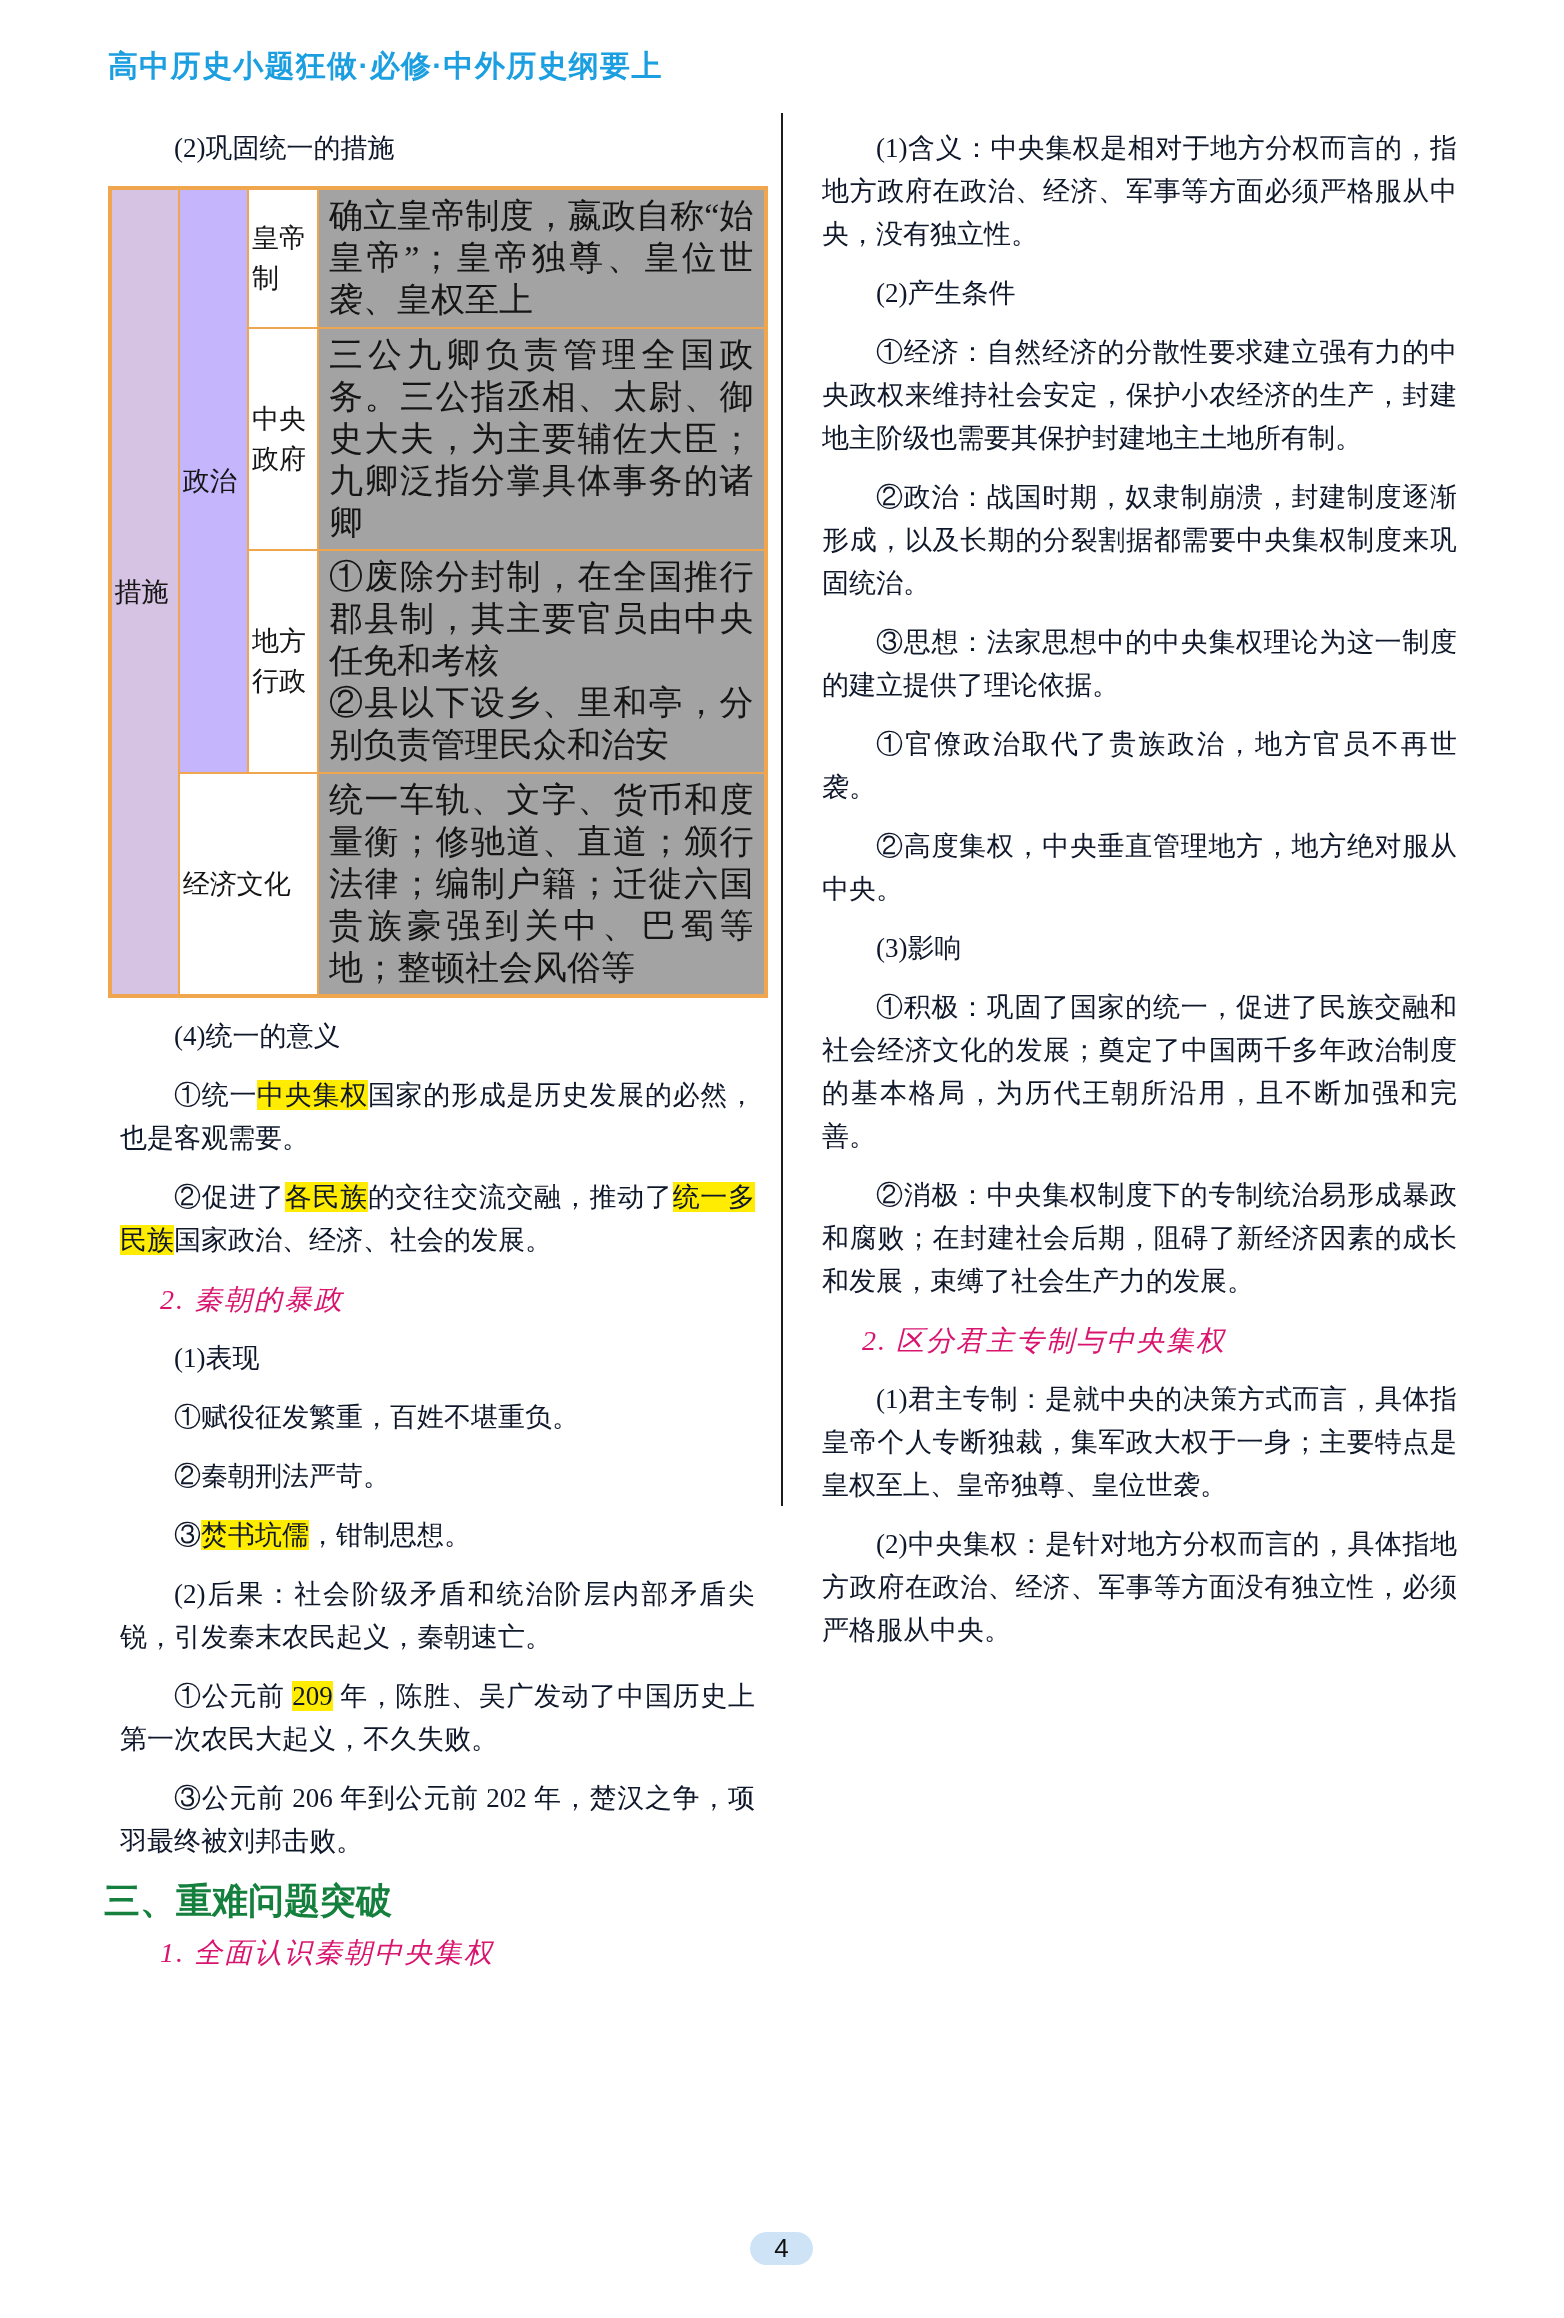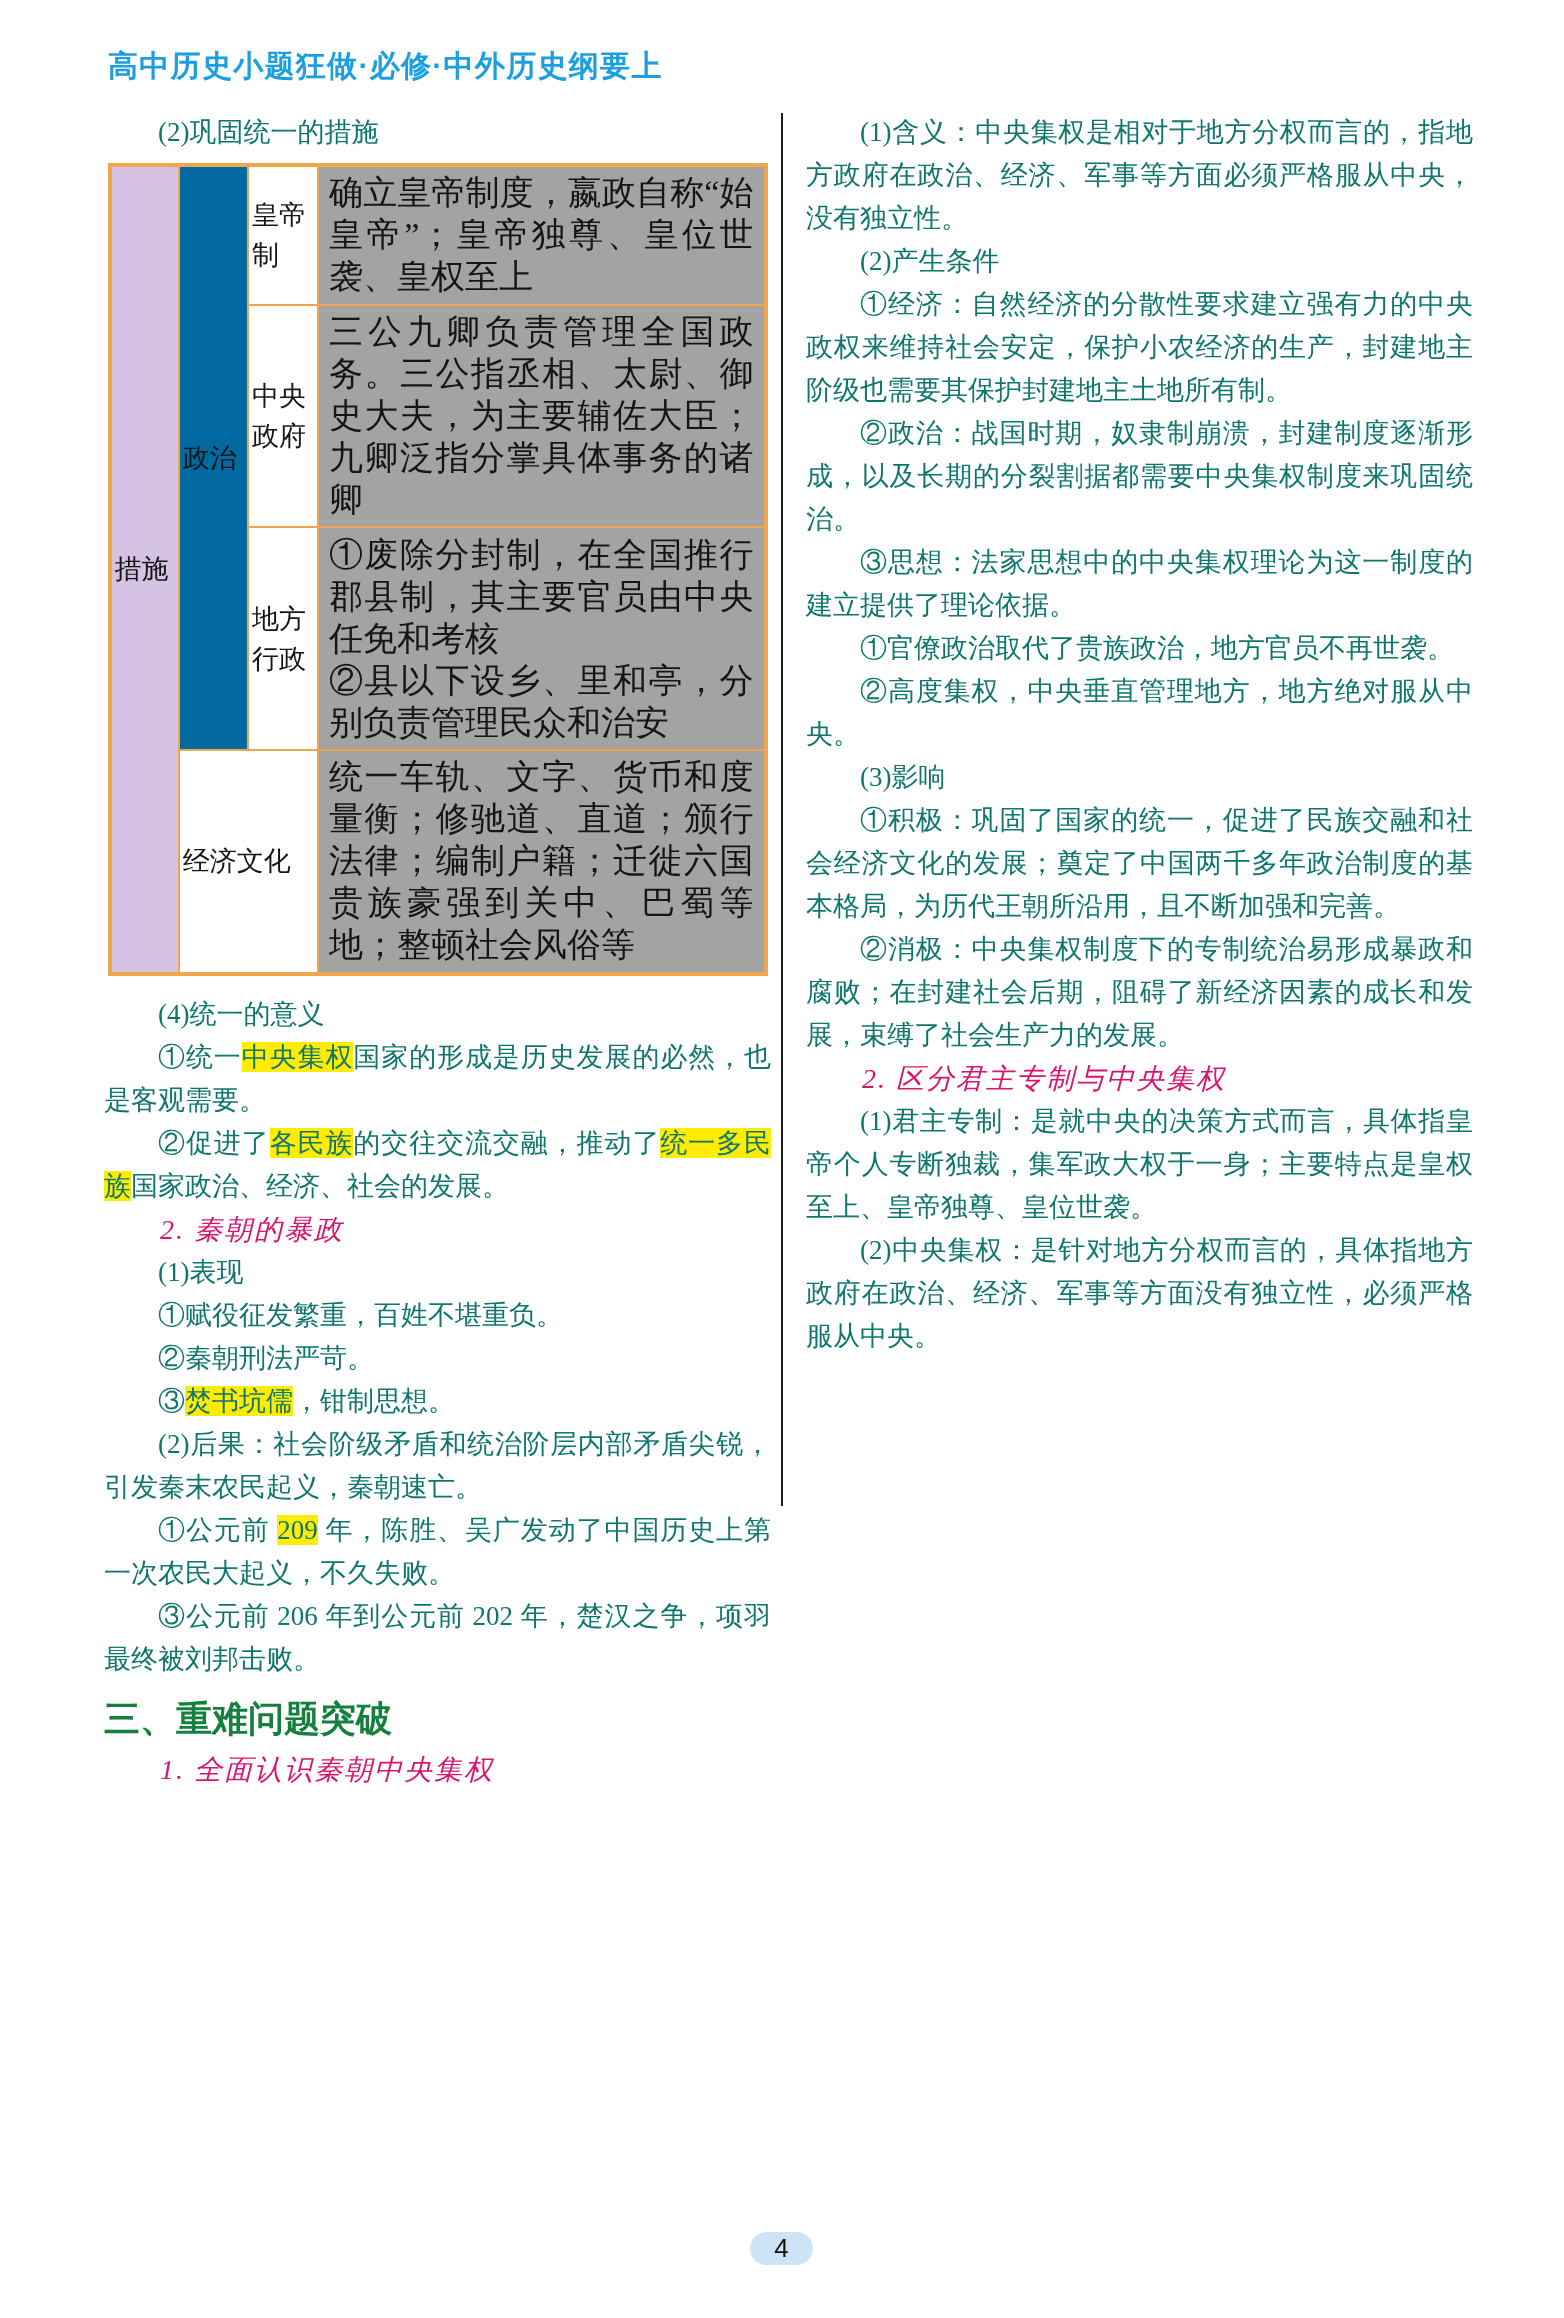--- a/index.html
+++ b/index.html
@@ -15,22 +15,22 @@
   }
   .divider {
     position:absolute; left:781px; top:113px; width:2px; height:1393px;
     background:#1c1c1c;
   }
   .col { position:absolute; top:111px; width:667px; }
   .col-left  { left:104px; }
   .col-right { left:806px; }
 
   p.body-p {
-    margin:0; font-size:27px; line-height:43px;
-    text-align:justify; text-indent:2em; color:#0f766e;
+    margin:16px; font-size:27px; line-height:43px;
+    text-align:justify; text-indent:2em; color:#0f172a;
   }
   .hl { background:#ffec00; }
 
   .pink-h2 {
     margin:17px 0 9.2px 0; font-family:"Liberation Sans", sans-serif;
     font-weight:bold; font-size:36px; line-height:41px; color:#15803d;
     text-indent:0;
   }
   p.pink-item {
     margin:0; font-size:28px; line-height:43px; text-indent:2em;
@@ -38,21 +38,21 @@
   }
 
   table.mtable {
     border-collapse:collapse; table-layout:fixed;
     width:660px; margin:9.2px 0 17px 4px;
     border:4px solid #efa64c;
   }
   table.mtable td { border:2px solid #efa64c; }
   td.label { text-align:left; vertical-align:middle; font-size:27px; line-height:40px; padding:0 2.6px; }
   td.c1 { width:61px; background:#d6c3e3; }
-  td.c2 { width:62px; background:#0369a1; }
+  td.c2 { width:62px; background:#c4b5fd; }
   td.c3 { width:62px; background:#ffffff; }
   td.content {
     padding:5.3px 10.5px; font-size:34px; line-height:42px;
     text-align:justify; vertical-align:middle; background:#a3a3a3;
   }
   .page-pill {
     position:absolute; left:750px; top:2232px; width:63px; height:33px;
     border-radius:17px; background:#cfe3f7;
     display:flex; align-items:center; justify-content:center;
     font-family:"Liberation Sans", sans-serif; font-size:26px; color:#111111;

